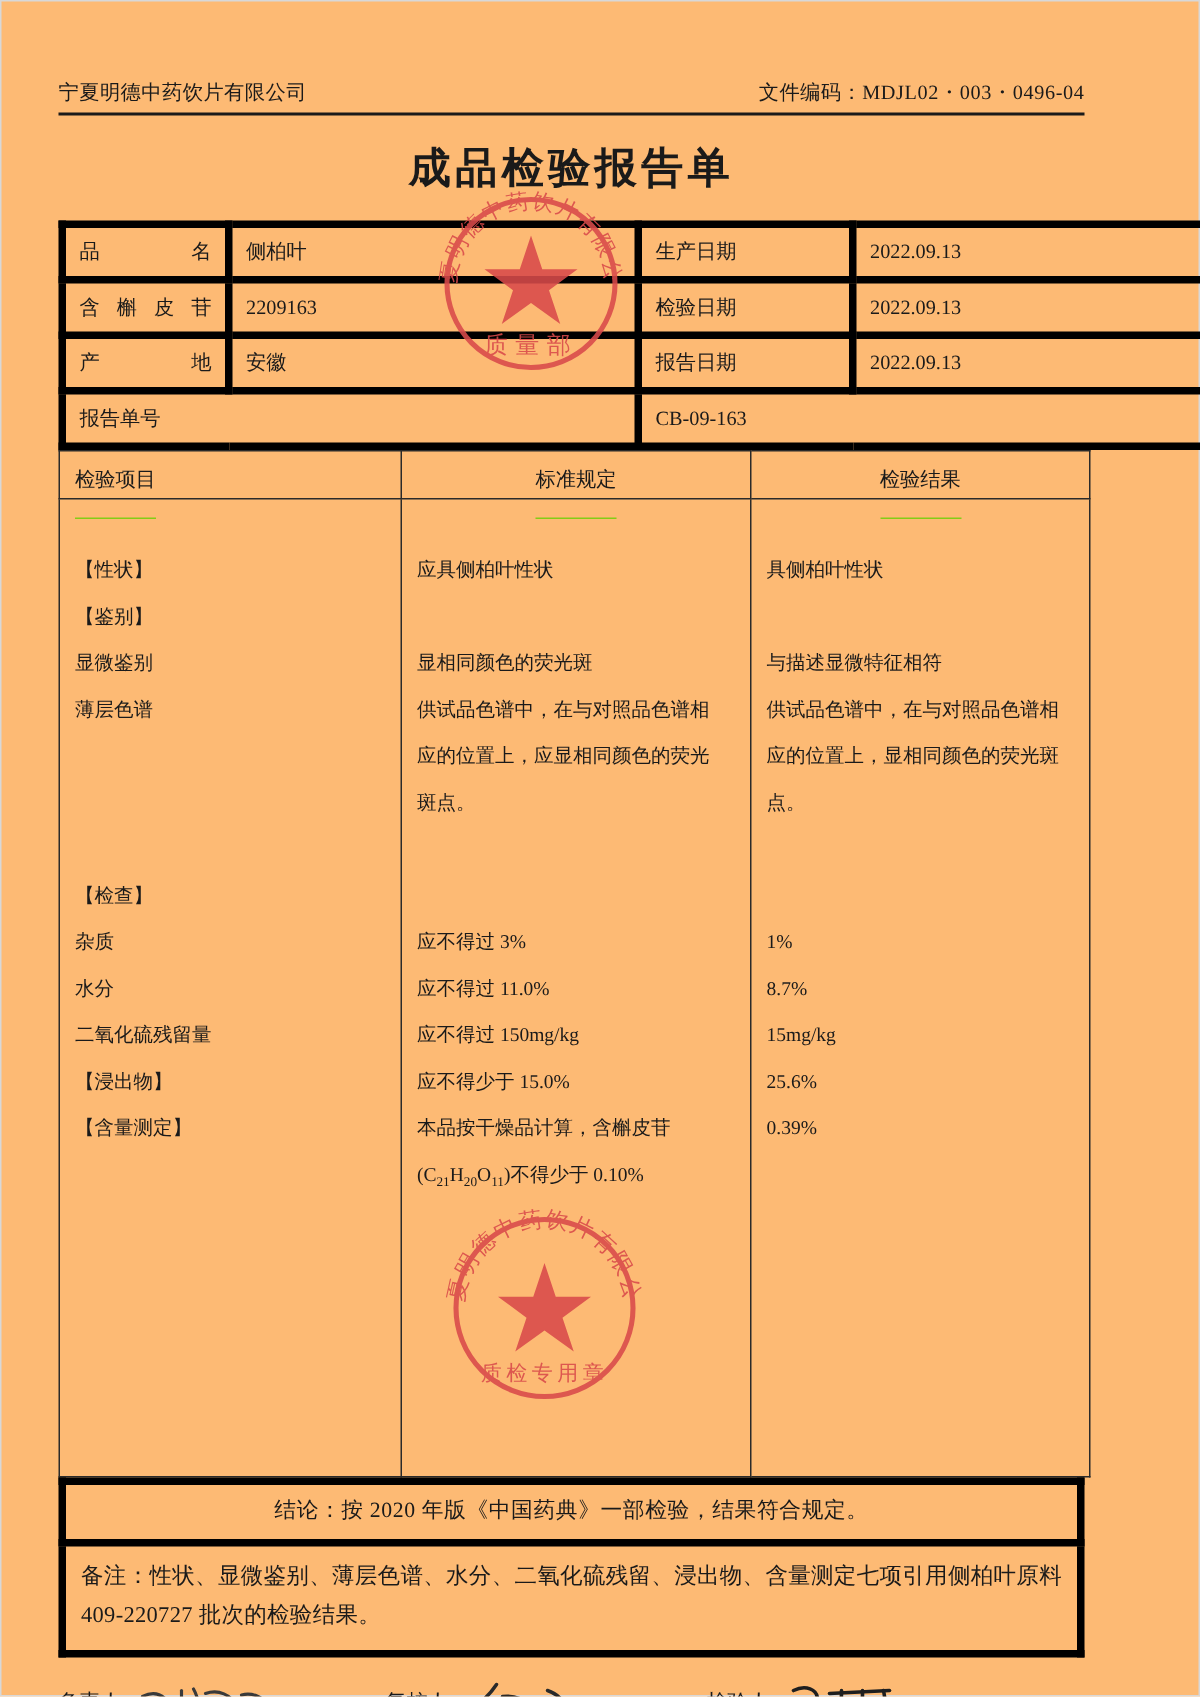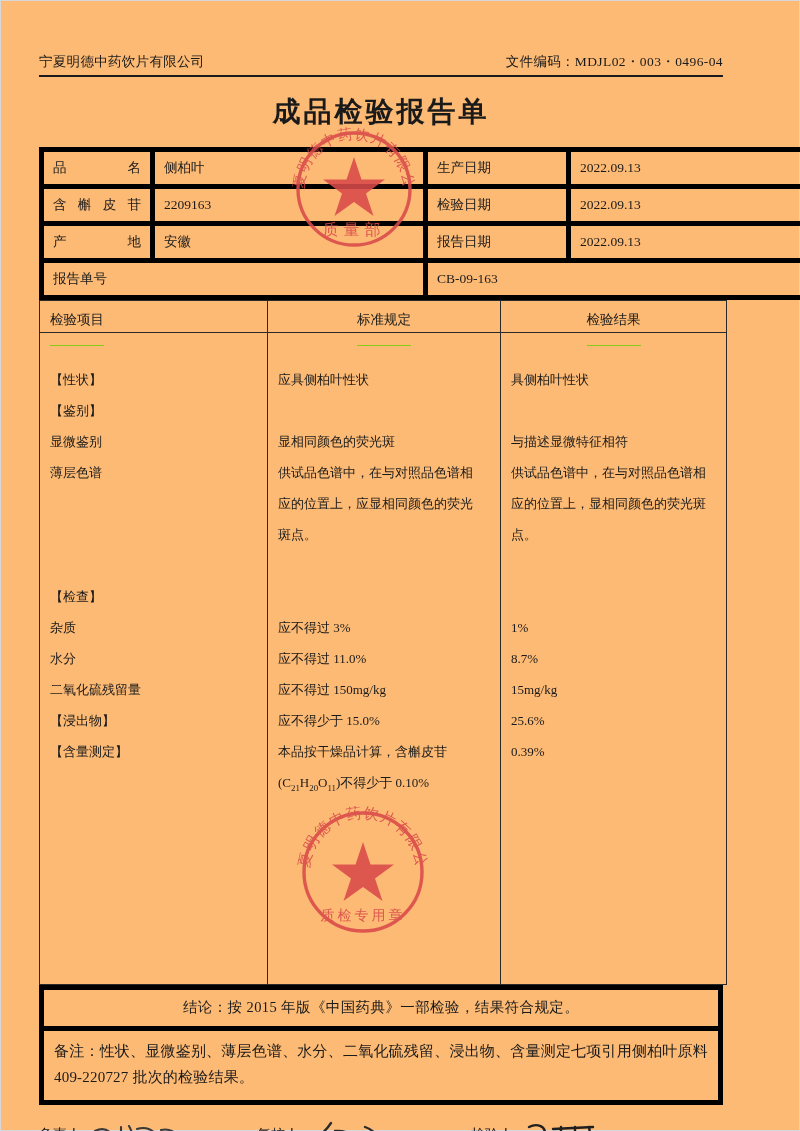--- a/index.html
+++ b/index.html
@@ -304,21 +304,21 @@
             <div class="row-line"></div>
           </div>
         </td>
       </tr>
     </tbody>
       </table>
 
     <table>
       <tbody>
           <tr class="concl">
-        <td colspan="3">结论：按 2015 年版《中国药典》一部检验，结果符合规定。</td>
+        <td colspan="3">结论：按 2020 年版《中国药典》一部检验，结果符合规定。</td>
       </tr>
       <tr class="remark">
         <td colspan="3">备注：性状、显微鉴别、薄层色谱、水分、二氧化硫残留、浸出物、含量测定七项引用侧柏叶原料 409-220727 批次的检验结果。</td>
       </tr>
     </tbody>
       </table>
 
     <div class="signatures">
 
       <div class="sig sig-1">

